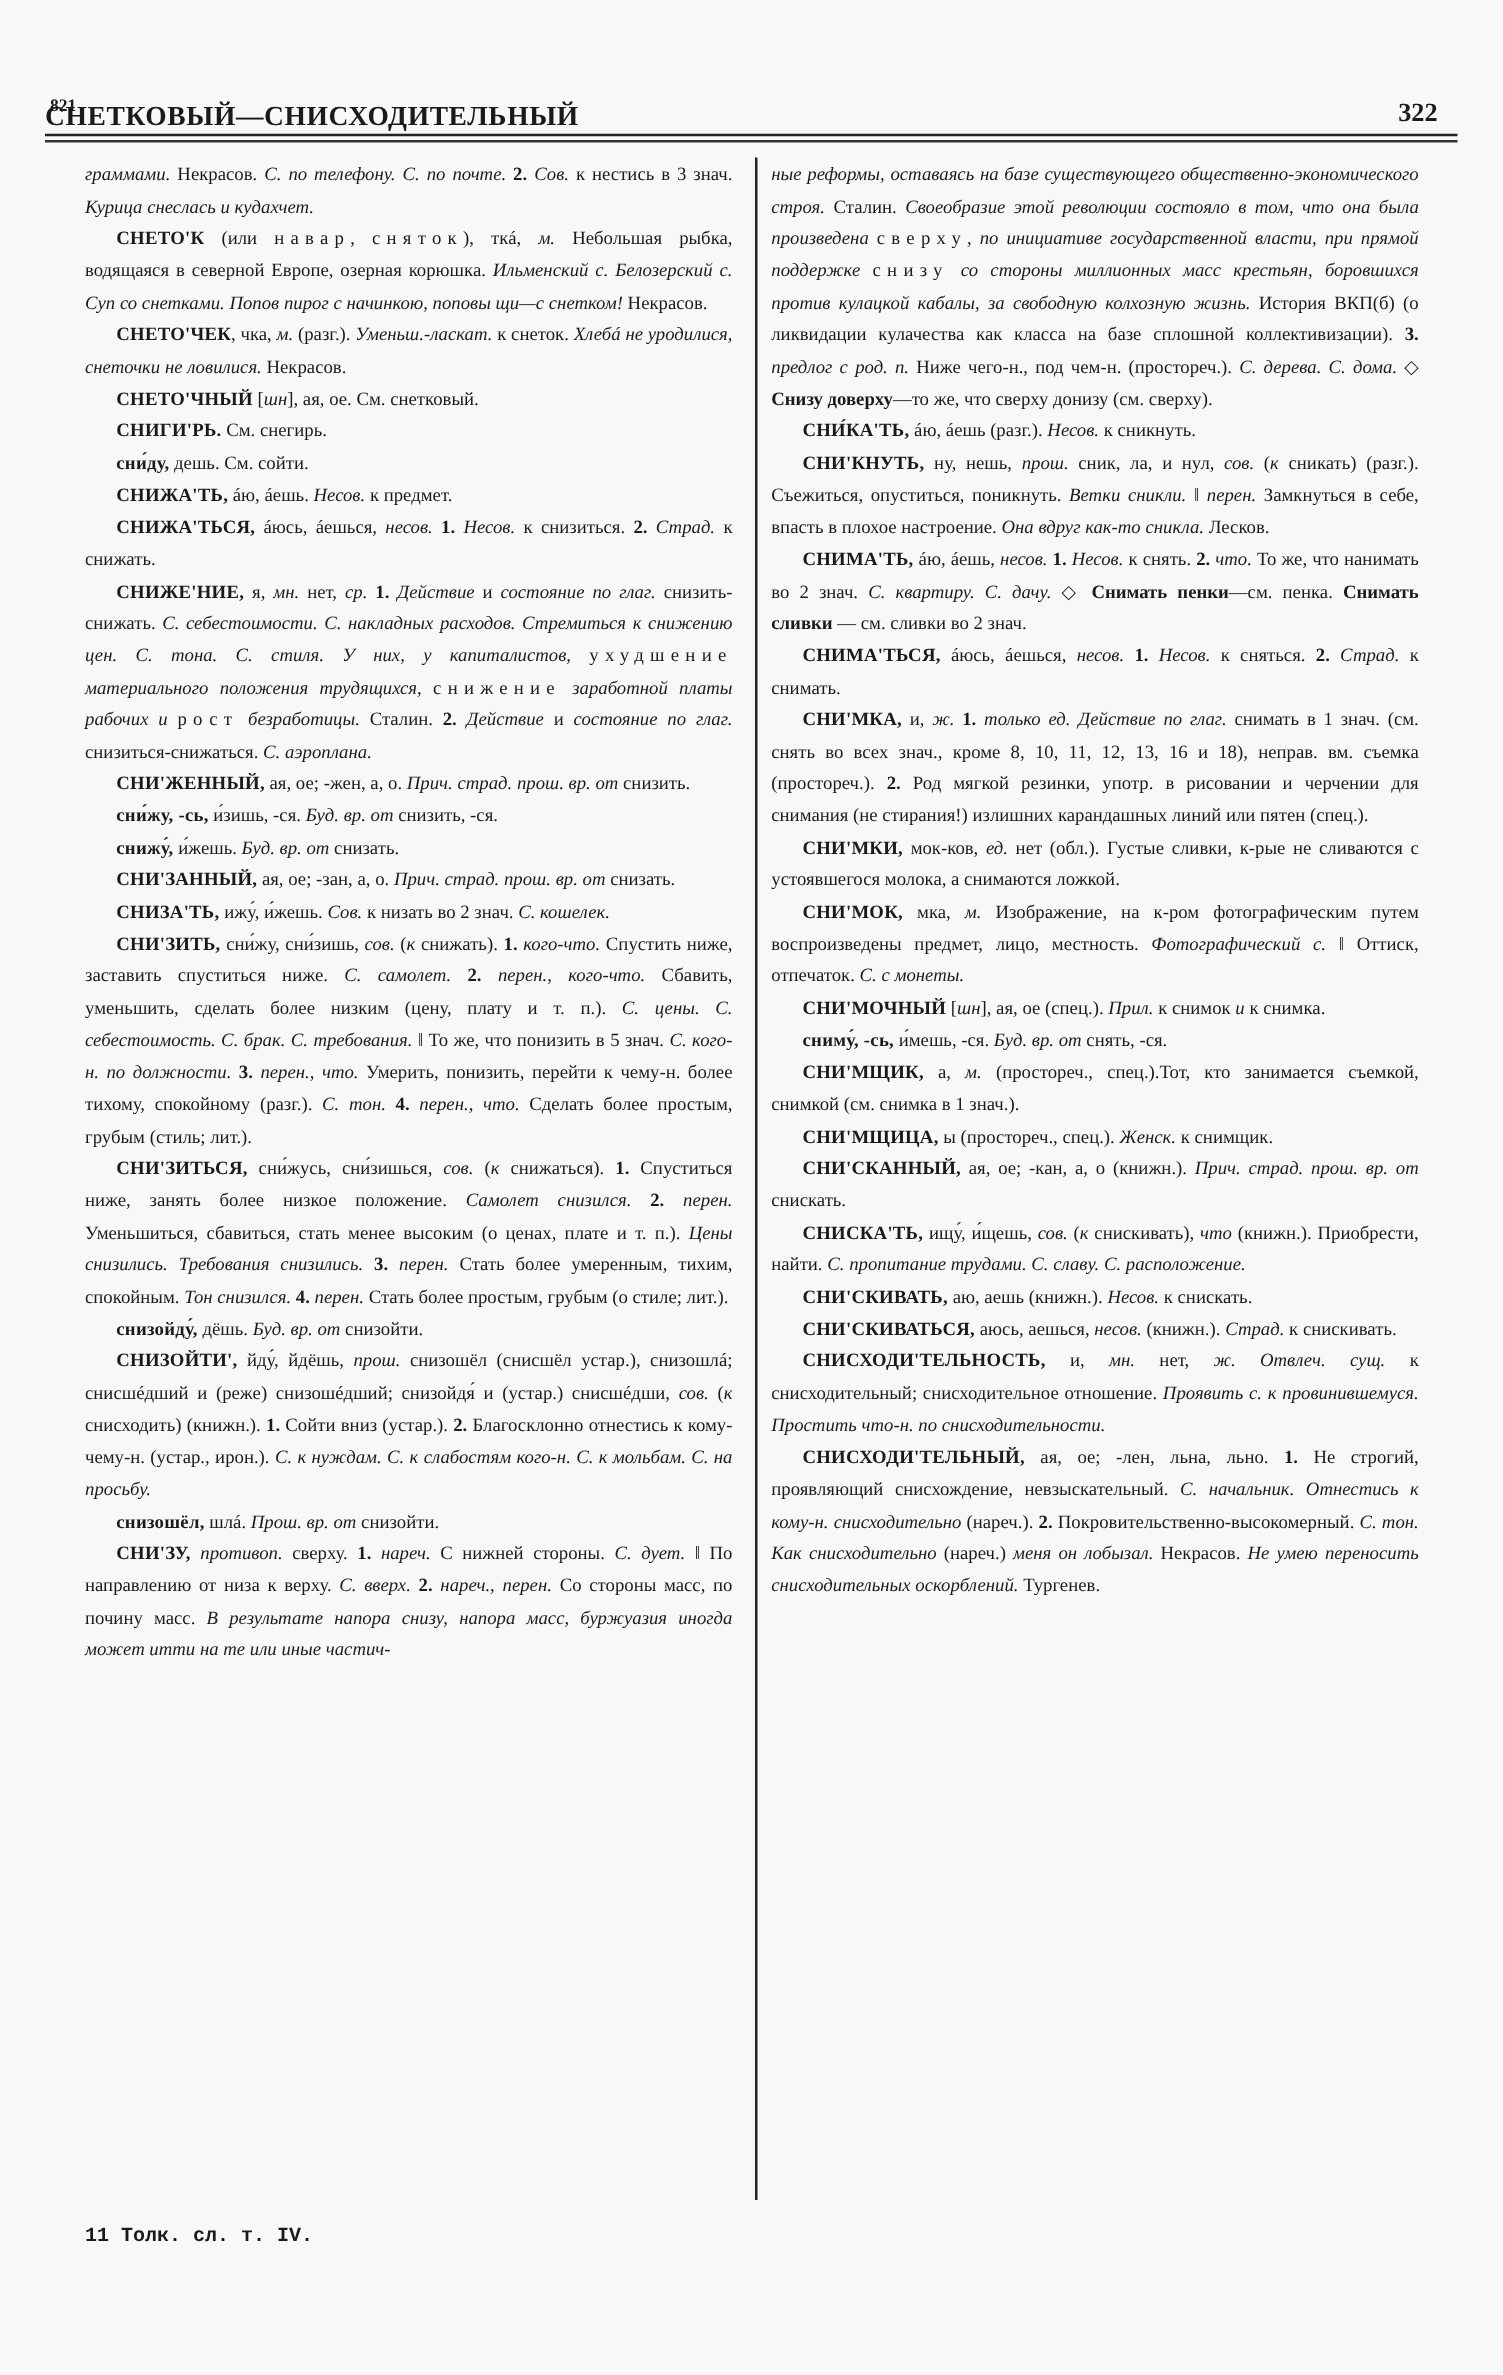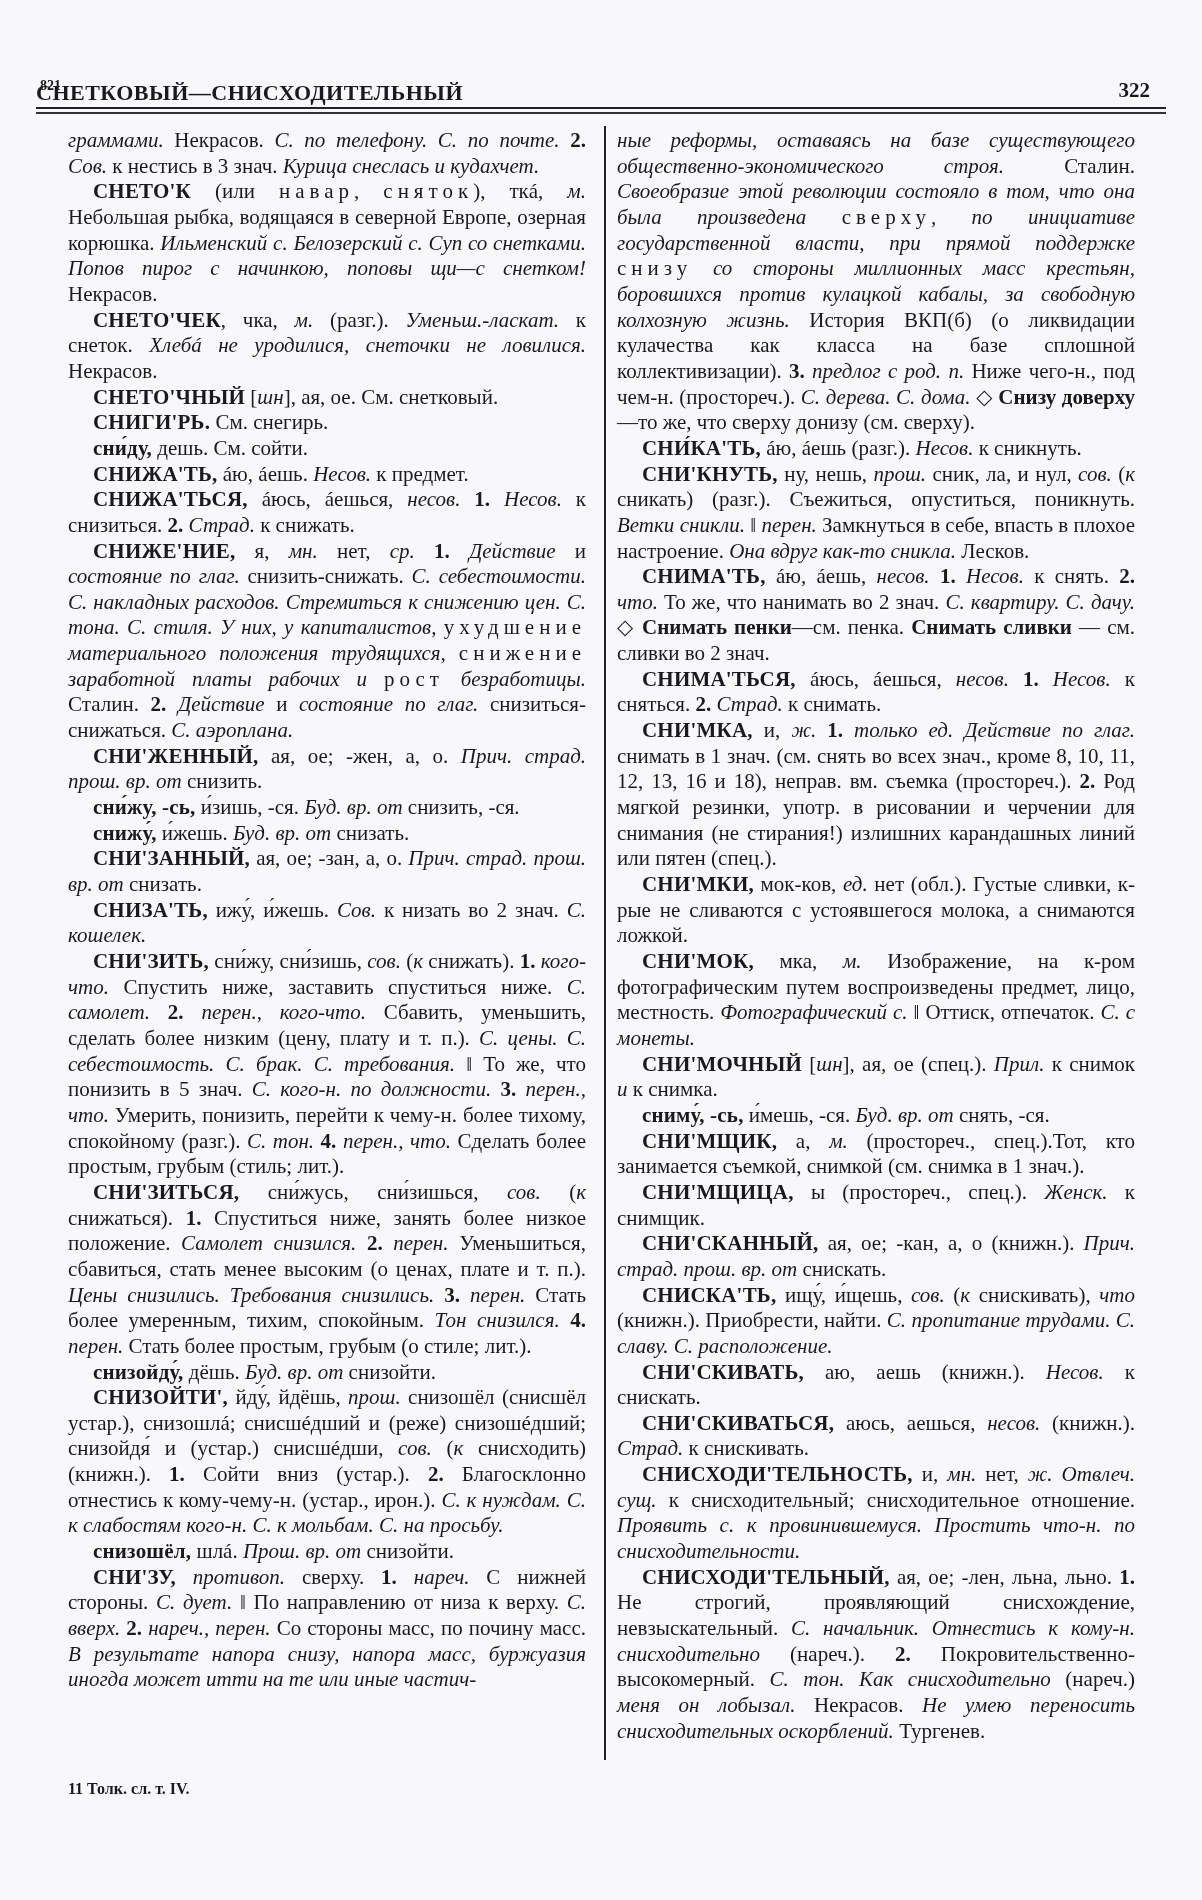--- a/index.html
+++ b/index.html
@@ -16,34 +16,34 @@
     font-family: "Liberation Serif", serif; font-weight: bold;
   }
   .hdr .pl { position: absolute; left: 4px; top: 6px; font-size: 14px; }
   .hdr .pr { position: absolute; right: 16px; top: 6px; font-size: 21px; }
   .hdr .ttl { position: absolute; left: 0; right: 0; top: 8px; text-align: left; font-size: 22px; letter-spacing: 0.5px; }
   .rule1 { position: absolute; left: 36px; right: 36px; top: 107px; height: 2px; background: #222; }
   .rule2 { position: absolute; left: 36px; right: 36px; top: 112px; height: 1.5px; background: #333; }
   .vdiv { position: absolute; left: 604px; top: 126px; width: 1.5px; height: 1634px; background: #222; }
   .col {
     position: absolute; top: 128px; width: 518px;
-    font-size: 21px; line-height: 25.65px;
+    font-size: 15px; line-height: 25.65px;
     text-align: justify; hyphens: manual;
   }
   .col.left { left: 68px; }
   .col.right { left: 617px; }
   .col p { margin: 0; text-indent: 25px; }
   .col p.cont { text-indent: 0; }
   .col .hw { font-weight: bold; letter-spacing: 0.2px; }
   .col i { font-style: italic; }
   .col b { font-weight: bold; }
   .sp { letter-spacing: 5px; }
   .foot {
     position: absolute; left: 68px; top: 1780px;
-    font-size: 16px; font-weight: bold;
+    font-size: 16px; font-weight: bold; font-family: Liberation Mono, monospace;
   }
 </style>
 </head>
 <body>
 
 <div class="hdr">
   <span class="pl">821</span>
   <span class="ttl">СНЕТКОВЫЙ—СНИСХОДИТЕЛЬНЫЙ</span>
   <span class="pr">322</span>
 </div>

